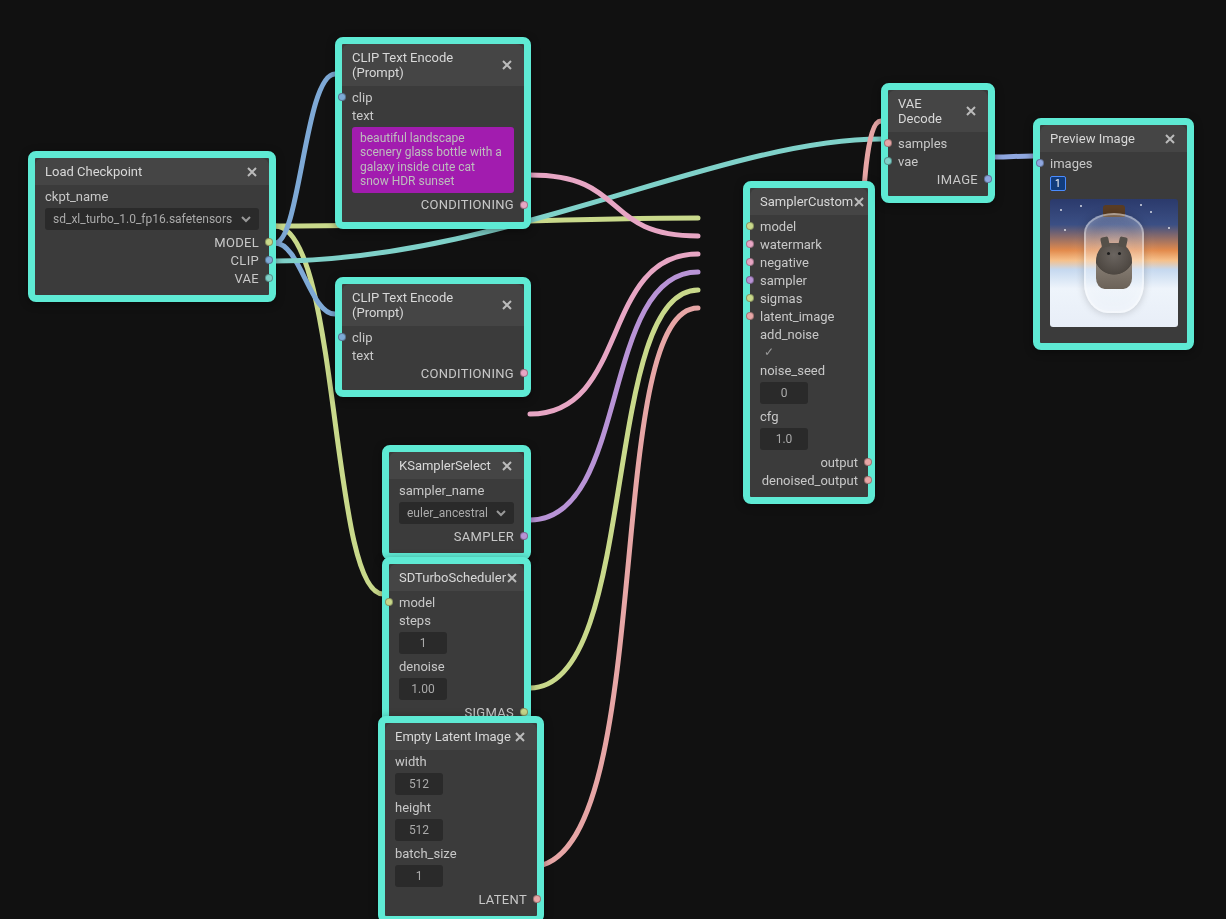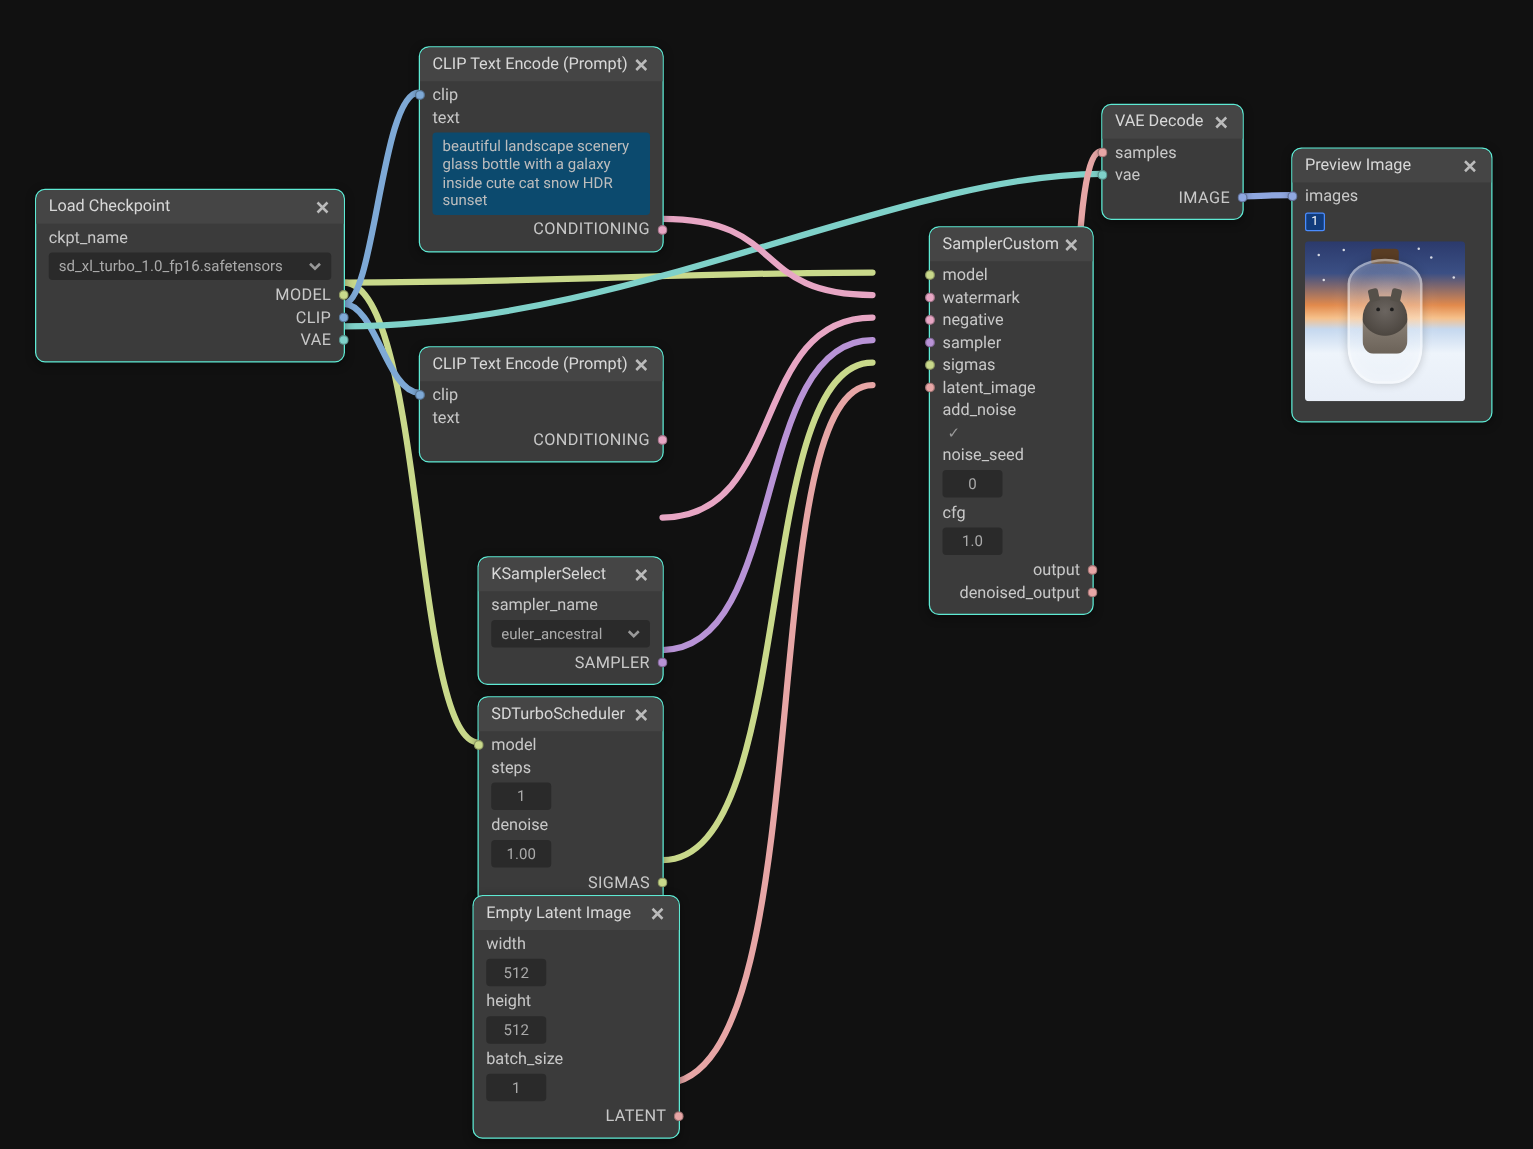--- a/index.html
+++ b/index.html
@@ -14,21 +14,21 @@
     color: #c8c8c8;
   }
   .canvas { position: absolute; inset: 0; }
   svg.edges { position: absolute; inset: 0; pointer-events: none; }
   svg.edges path { fill: none; stroke-width: 5; stroke-linecap: round; }
 
   .node {
     position: absolute;
     background: #3b3b3b;
     border-radius: 8px;
-    border: 1px solid #5eead4;
+    border: 7px solid #5eead4;
     box-shadow: 0 2px 8px rgba(0,0,0,0.4);
   }
   .node-title {
     background: #454545;
     border-radius: 8px 8px 0 0;
     padding: 6px 10px;
     font-size: 13px;
     color: #d8d8d8;
     display: flex;
     align-items: center;
@@ -71,21 +71,21 @@
     border-radius: 3px;
     padding: 4px 8px;
     font-size: 12px;
     color: #aaa;
     display: flex;
     align-items: center;
     justify-content: space-between;
   }
   .widget.val { width: 48px; justify-content: center; margin-left: 10px; }
   .widget.textarea {
-    background: #0c4a6e;
+    background: #a21caf;
     color: #bdbdbd;
     min-height: 56px;
     align-items: flex-start;
     white-space: pre-wrap;
     line-height: 1.2;
   }
   .chev { width: 10px; height: 10px; display: inline-flex; }
   .chev svg { width: 10px; height: 10px; stroke: #999; stroke-width: 2; fill: none; }
 
   .preview-img {

